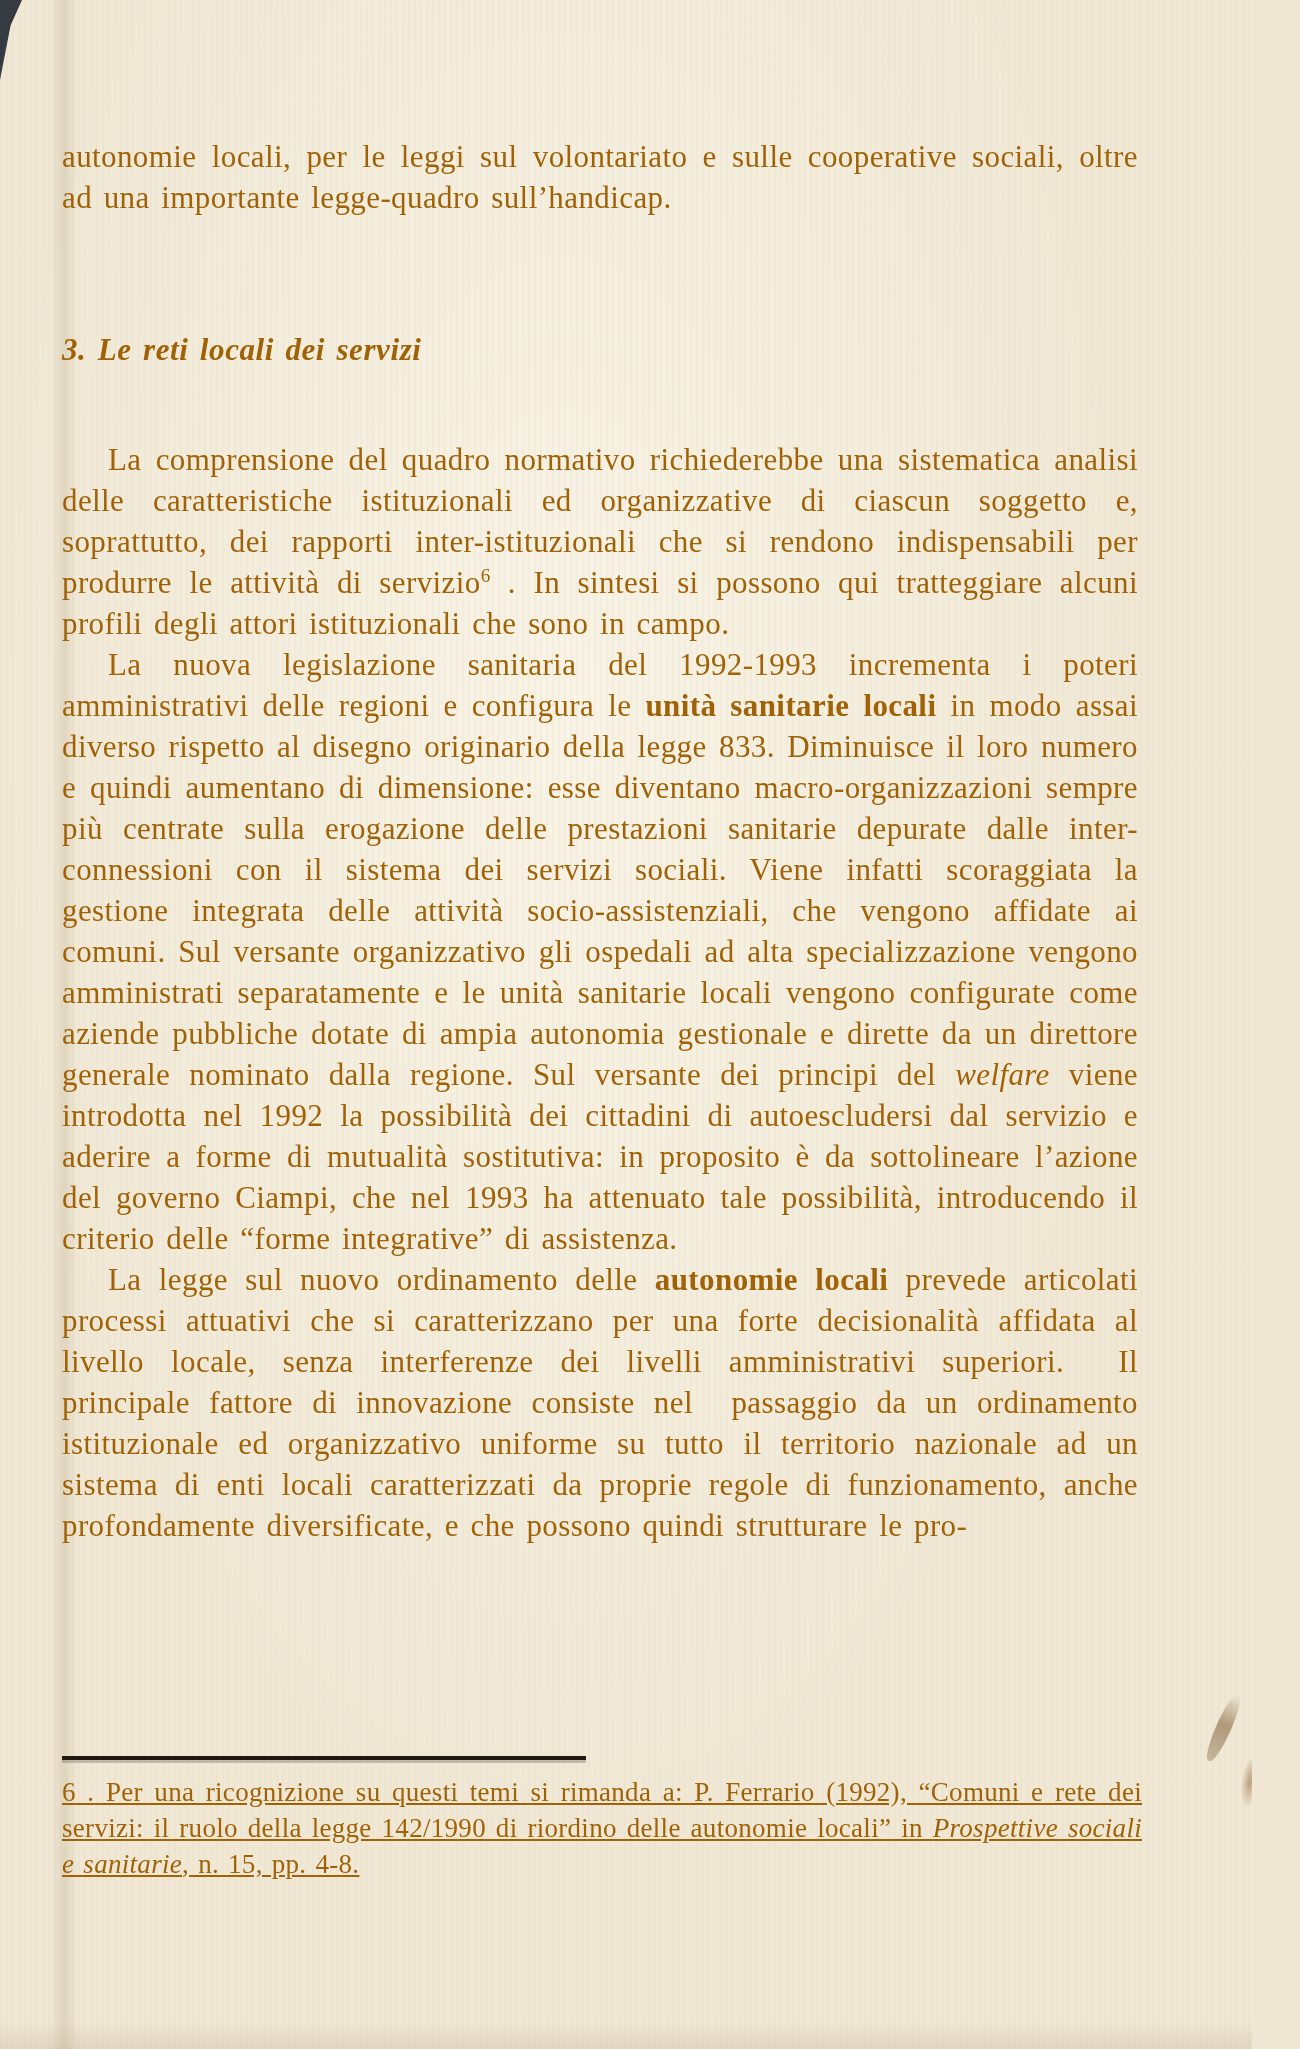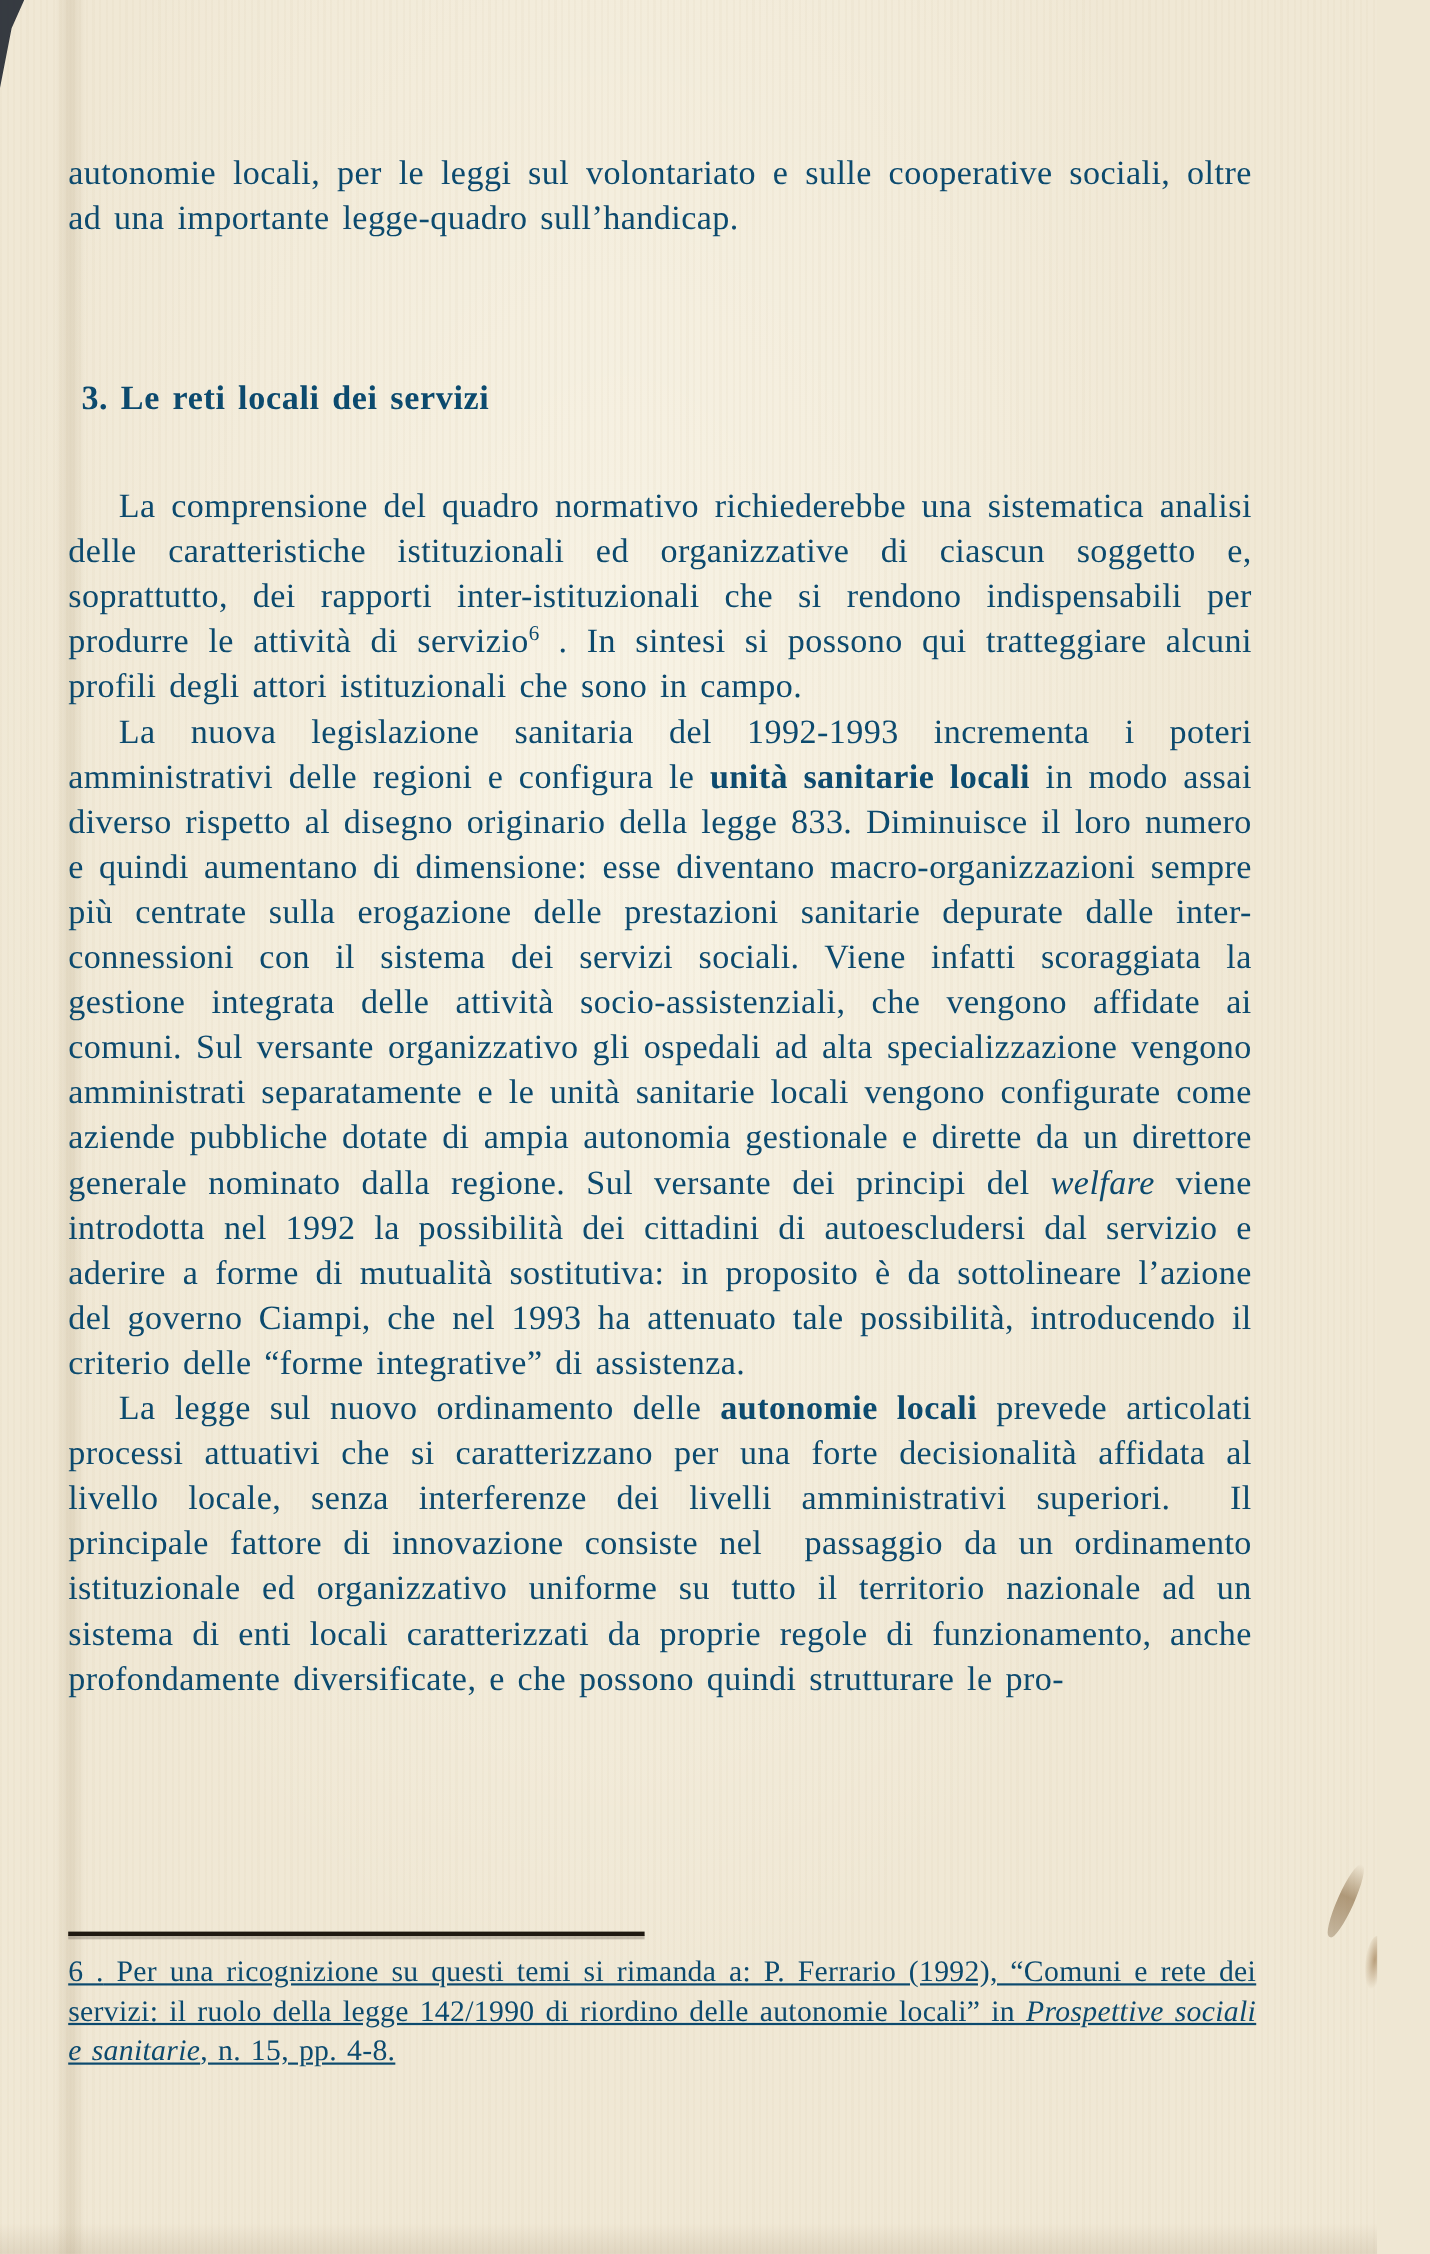--- a/index.html
+++ b/index.html
@@ -1,21 +1,21 @@
 <!DOCTYPE html>
 <html><head>
 <meta charset="utf-8">
 <style>
   html,body{margin:0;padding:0;background:#efe7d3;}
   .scan{
     position:relative;
     width:1252px;height:2049px;
     background:#f0e8d5;
     font-family:"Liberation Serif","DejaVu Serif",serif;
-    color:#0c4a6e;
+    color:#a16207;
     overflow:hidden;
   }
   
   .scan::before{
     content:"";
     position:absolute;inset:0;
     background:
       repeating-linear-gradient(90deg, rgba(214,199,168,.10) 0 2px, rgba(255,255,255,0) 2px 6px),
       radial-gradient(ellipse at 45% 35%, rgba(255,253,244,.55) 0%, rgba(255,253,244,0) 60%);
     pointer-events:none;
@@ -63,22 +63,22 @@
   .text-col{position:absolute;left:62px;width:1076px;}
   .opening{top:136px;}
   .opening p, .bodytext p{
     margin:0;
     font-size:31px;line-height:41px;
     text-align:justify;
     word-spacing:3.5px;letter-spacing:.4px;
   }
   .heading{top:329px;}
   .heading h2{
-    margin:12px;font-size:31px;line-height:41px;font-weight:700;
-    letter-spacing:.6px;word-spacing:3px;
+    margin:0;font-size:31px;line-height:41px;font-weight:700;
+    letter-spacing:.6px;word-spacing:3px;font-style:italic;
   }
   .bodytext{top:439px;}
   .bodytext p{text-indent:46px;}
   .b{font-weight:700;}
   .i{font-style:italic;}
   sup.fnref{font-size:.62em;line-height:0;vertical-align:super;letter-spacing:0;}
 
   .footnote-separator{
     position:absolute;left:62px;top:1756px;width:524px;height:4px;
     background:#1f1911;

